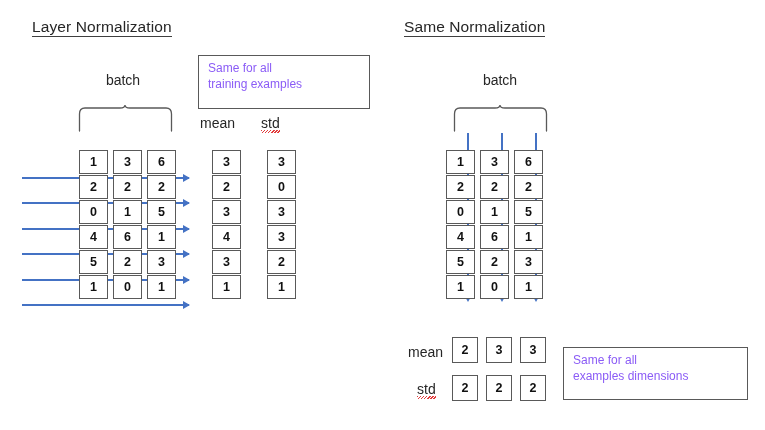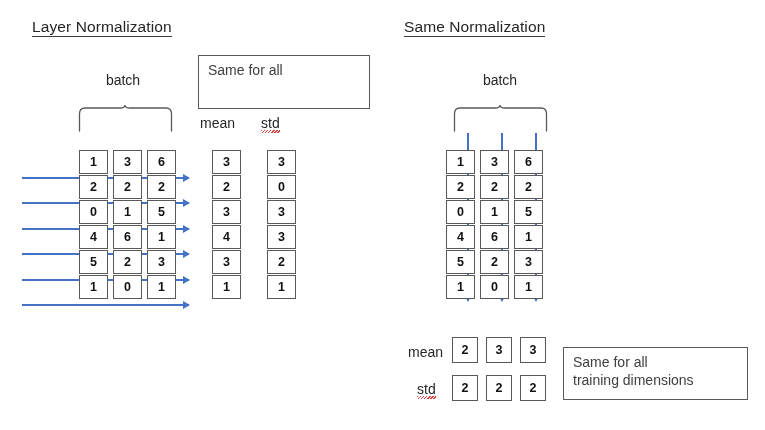--- a/index.html
+++ b/index.html
@@ -108,23 +108,23 @@
     border-right: 4px solid transparent;
   }
 
   
   .callout {
     position: absolute;
     box-sizing: border-box;
     border: 1.3px solid #595959;
     background: #ffffff;
     padding: 5px 9px 6px 9px;
-    font-size: 14px;
+    font-size: 12px;
     line-height: 1.30;
-    color: #404040;
+    color: #8b5cf6;
   }
 
   
   .stat-label {
     position: absolute;
     font-size: 14px;
     color: #262626;
     white-space: nowrap;
   }
   .spell-error {
@@ -183,20 +183,21 @@
   <div class="cell" style="height:24px;">6</div>
   <div class="cell" style="height:24px;">2</div>
   <div class="cell" style="height:24px;">5</div>
   <div class="cell" style="height:24px;">1</div>
   <div class="cell" style="height:24px;">3</div>
   <div class="cell" style="height:24px;">1</div>
 </div>
 
 <div class="callout" style="left:198px; top:55px; width:172px; height:54px;">
   <div>Same for all</div>
+  <div>training examples</div>
 </div>
 
 <div class="stat-label" style="left:200px; top:115px;">mean</div>
 <div class="stat-label" style="left:261px; top:115px;">
   <span class="spell-error">std</span>
 </div>
 
 <div class="col" style="left:212px; top:150px; width:29px;">
   <div class="cell" style="height:24px;">3</div>
   <div class="cell" style="height:24px;">2</div>
@@ -261,14 +262,14 @@
 
 <div class="stat-label" style="left:417px; top:381px;">
   <span class="spell-error">std</span>
 </div>
 <div class="box" style="left:452px; top:375px; width:26px; height:26px;">2</div>
 <div class="box" style="left:486px; top:375px; width:26px; height:26px;">2</div>
 <div class="box" style="left:520px; top:375px; width:26px; height:26px;">2</div>
 
 <div class="callout" style="left:563px; top:347px; width:185px; height:53px;">
   <div>Same for all</div>
-  <div>training dimensions</div>
+  <div>examples dimensions</div>
 </div>
 
 </body></html>

